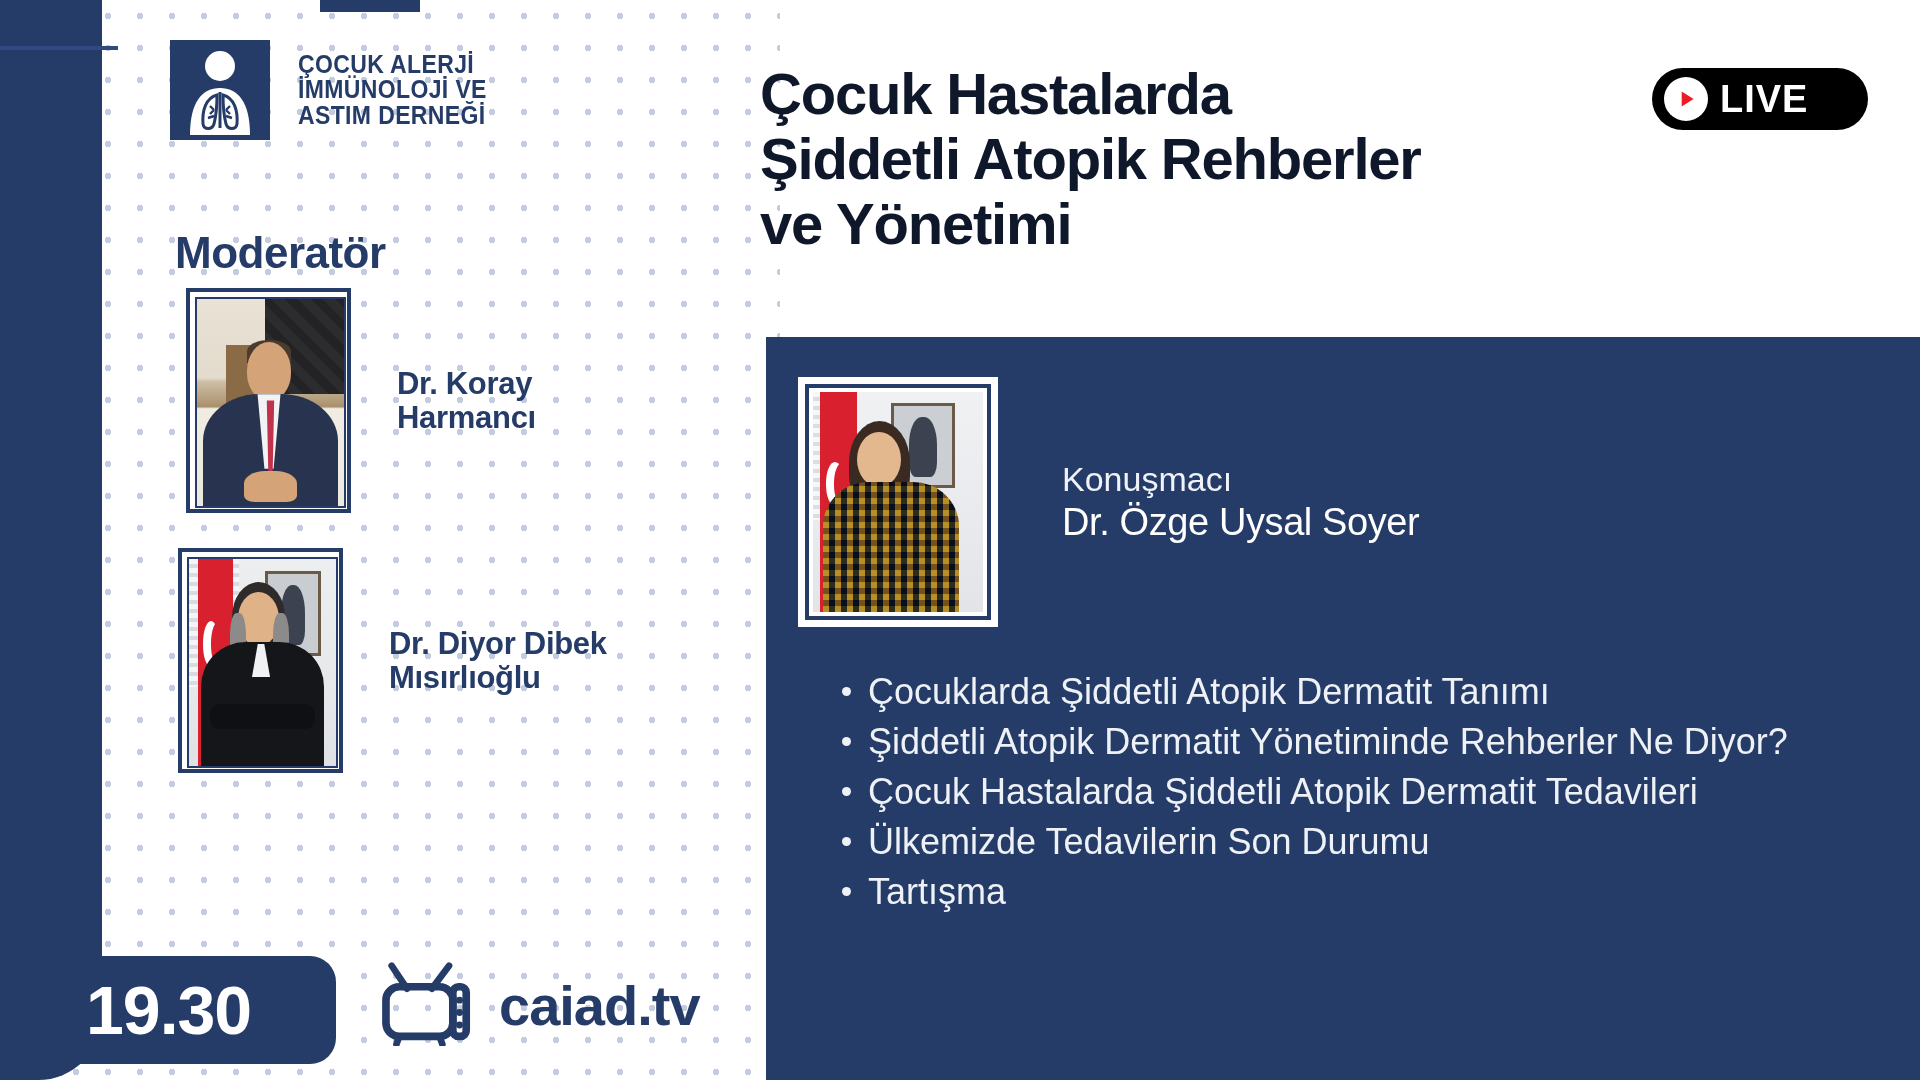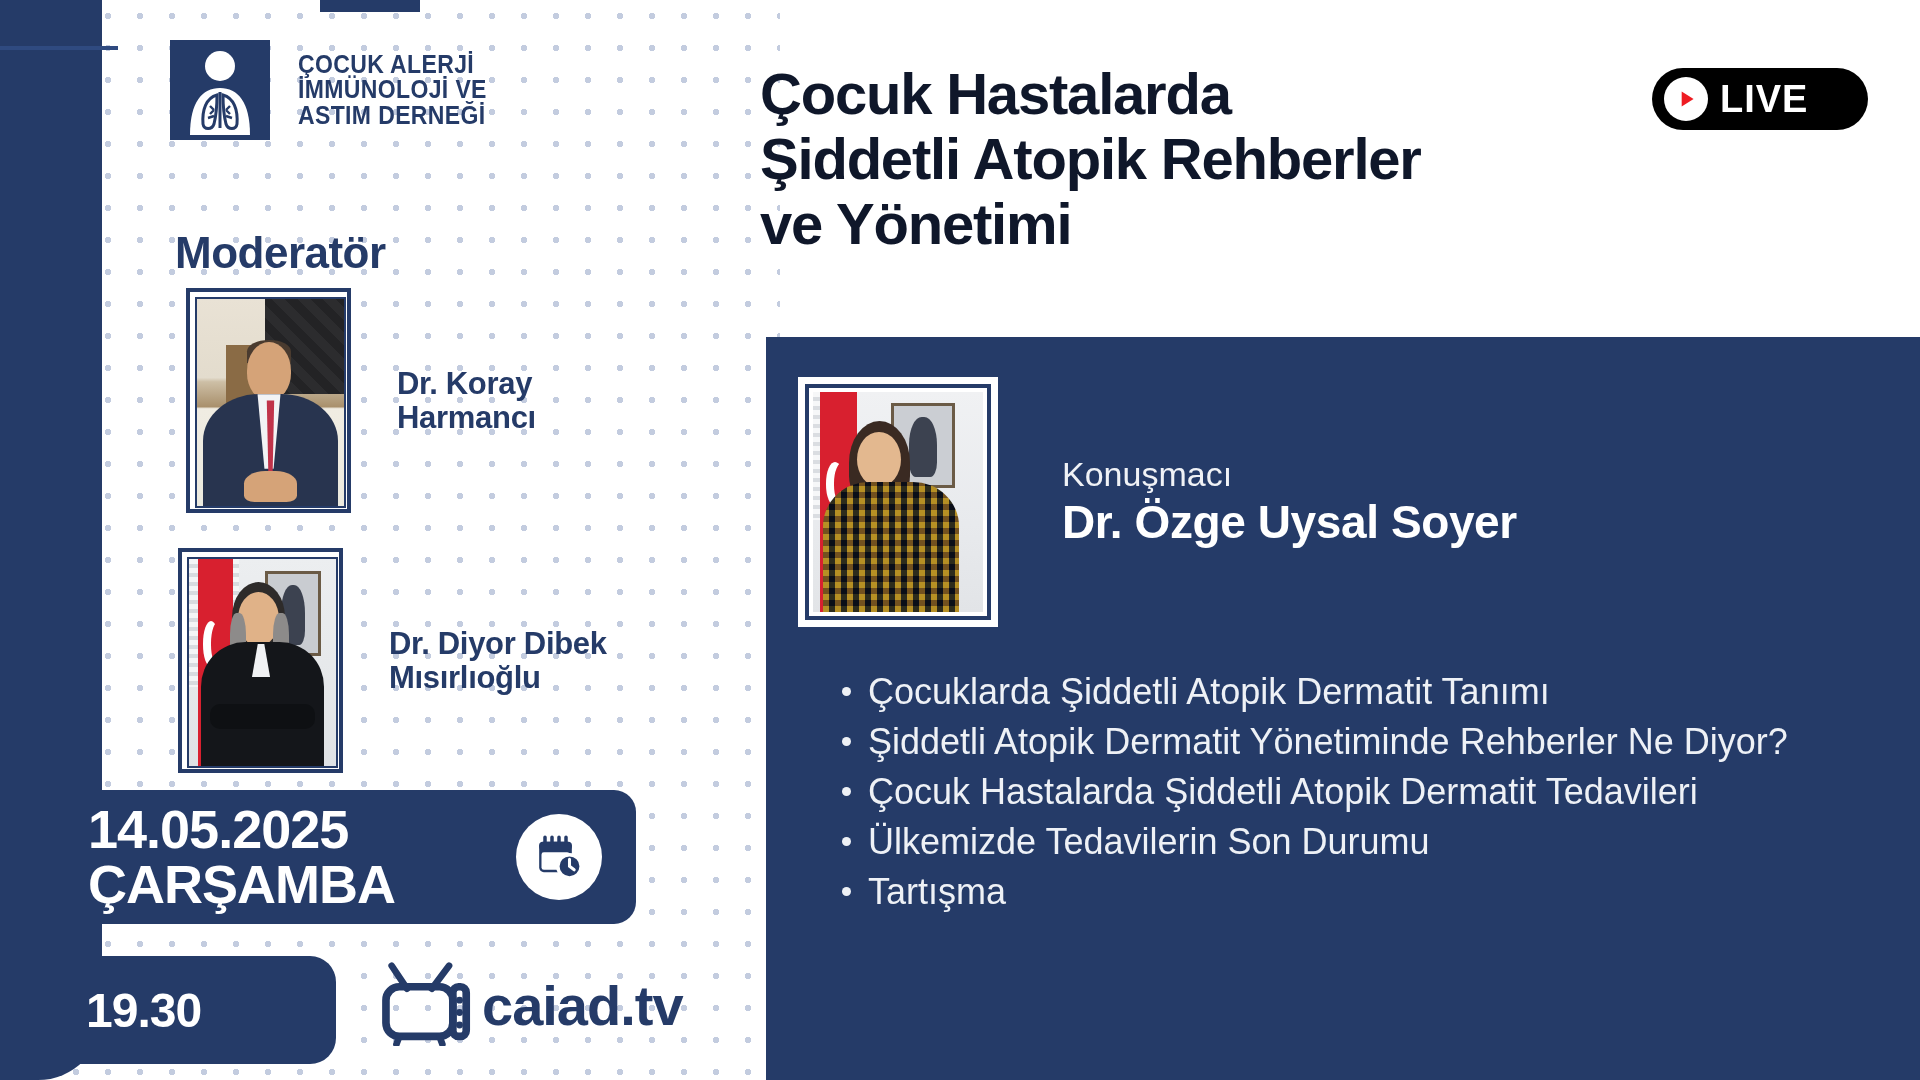--- a/index.html
+++ b/index.html
@@ -125,23 +125,23 @@
   #date-icon-circle{
     position:absolute;left:460px;top:24px;width:86px;height:86px;border-radius:50%;
     background:#ffffff;display:flex;align-items:center;justify-content:center;
   }
 
   #time-pill{
     position:absolute;left:56px;top:956px;width:280px;height:108px;
     background:#253b68;border-radius:0 26px 26px 0;
     display:flex;align-items:center;
   }
-  #time-pill div{color:#fff;font-size:48px;font-weight:800;margin-left:30px;letter-spacing:-1px;}
-
-  #tv-row{position:absolute;left:380px;top:960px;display:flex;align-items:center;gap:6px;text-align:right;}
+  #time-pill div{color:#fff;font-size:68px;font-weight:800;margin-left:30px;letter-spacing:-1px;}
+
+  #tv-row{position:absolute;left:380px;top:960px;display:flex;align-items:center;gap:23px;text-align:right;}
   #tv-label{color:#253b68;font-size:56px;font-weight:800;letter-spacing:-1px;}
 
   
   #title-block{
     position:absolute;left:760px;top:62px;width:1000px;
     color:#0f172a;font-size:58px;font-weight:700;line-height:1.12;letter-spacing:-1.2px;
   }
   #title-block div{white-space:nowrap;}
 
   #live-badge{
@@ -156,21 +156,21 @@
   }
 
   #speaker-row{position:absolute;left:32px;top:40px;display:flex;align-items:center;}
   #speaker-frame{
     width:200px;height:250px;background:#ffffff;padding:7px;box-sizing:border-box;flex:none;
   }
   #speaker-frame .mid{width:100%;height:100%;border:4px solid #253b68;padding:4px;box-sizing:border-box;background:#fff;}
   #speaker-frame .inner{width:100%;height:100%;position:relative;overflow:hidden;}
   #speaker-meta{margin-left:64px;line-height:1.2;}
   #speaker-role{color:#f0f2f6;font-size:34px;font-weight:400;}
-  #speaker-name{color:#ffffff;font-size:46px;font-weight:700;letter-spacing:-.4px;}
+  #speaker-name{color:#ffffff;font-size:38px;font-weight:400;letter-spacing:-.4px;}
 
   #topics{position:absolute;left:66px;top:332px;width:1060px;margin:0;padding:0 0 0 36px;list-style:none;}
   #topics li{
     color:#eef1f6;font-size:36px;line-height:1.28;margin-bottom:4px;position:relative;font-weight:400;
   }
   #topics li:before{
     content:"";position:absolute;left:-26px;top:18px;width:9px;height:9px;border-radius:50%;background:#eef1f6;
   }
 </style>
 </head>
@@ -242,36 +242,20 @@
             <div class="arms"></div>
         </div>
       </div>
     </div>
     <div class="person-name">
       <div>Dr. Diyor Dibek</div>
       <div>Mısırlıoğlu</div>
     </div>
   </div>
 
-  <div id="date-pill">
-    <div id="date-lines">
-      <div>14.05.2025</div>
-      <div>ÇARŞAMBA</div>
-    </div>
-    <div id="date-icon-circle">
-      <svg viewBox="0 0 48 48" width="56" height="56" aria-hidden="true">
-        <rect x="7" y="11" width="28" height="26" rx="4" fill="#253b68"></rect>
-        <rect x="7" y="11" width="28" height="7" rx="3" fill="#253b68"></rect>
-        <rect x="9" y="20" width="24" height="15" rx="2" fill="#ffffff"></rect>
-        <path d="M12 7 v6 M18 7 v6 M24 7 v6 M30 7 v6" stroke="#253b68" stroke-width="3" stroke-linecap="round"></path>
-        <circle cx="33" cy="32" r="10" fill="#253b68" stroke="#ffffff" stroke-width="3"></circle>
-        <path d="M33 26 v6 l4 3" stroke="#ffffff" stroke-width="2.6" fill="none" stroke-linecap="round"></path>
-      </svg>
-    </div>
-  </div>
 
   <div id="time-pill">
     <div>19.30</div>
   </div>
 
   <div id="tv-row">
     <div>
       <svg viewBox="0 0 100 90" width="96" height="86" aria-hidden="true">
         <path d="M28 30 L12 6 M54 30 L72 6" stroke="#253b68" stroke-width="7" stroke-linecap="round" fill="none"></path>
         <rect x="6" y="28" width="70" height="52" rx="14" fill="none" stroke="#253b68" stroke-width="8"></rect>

